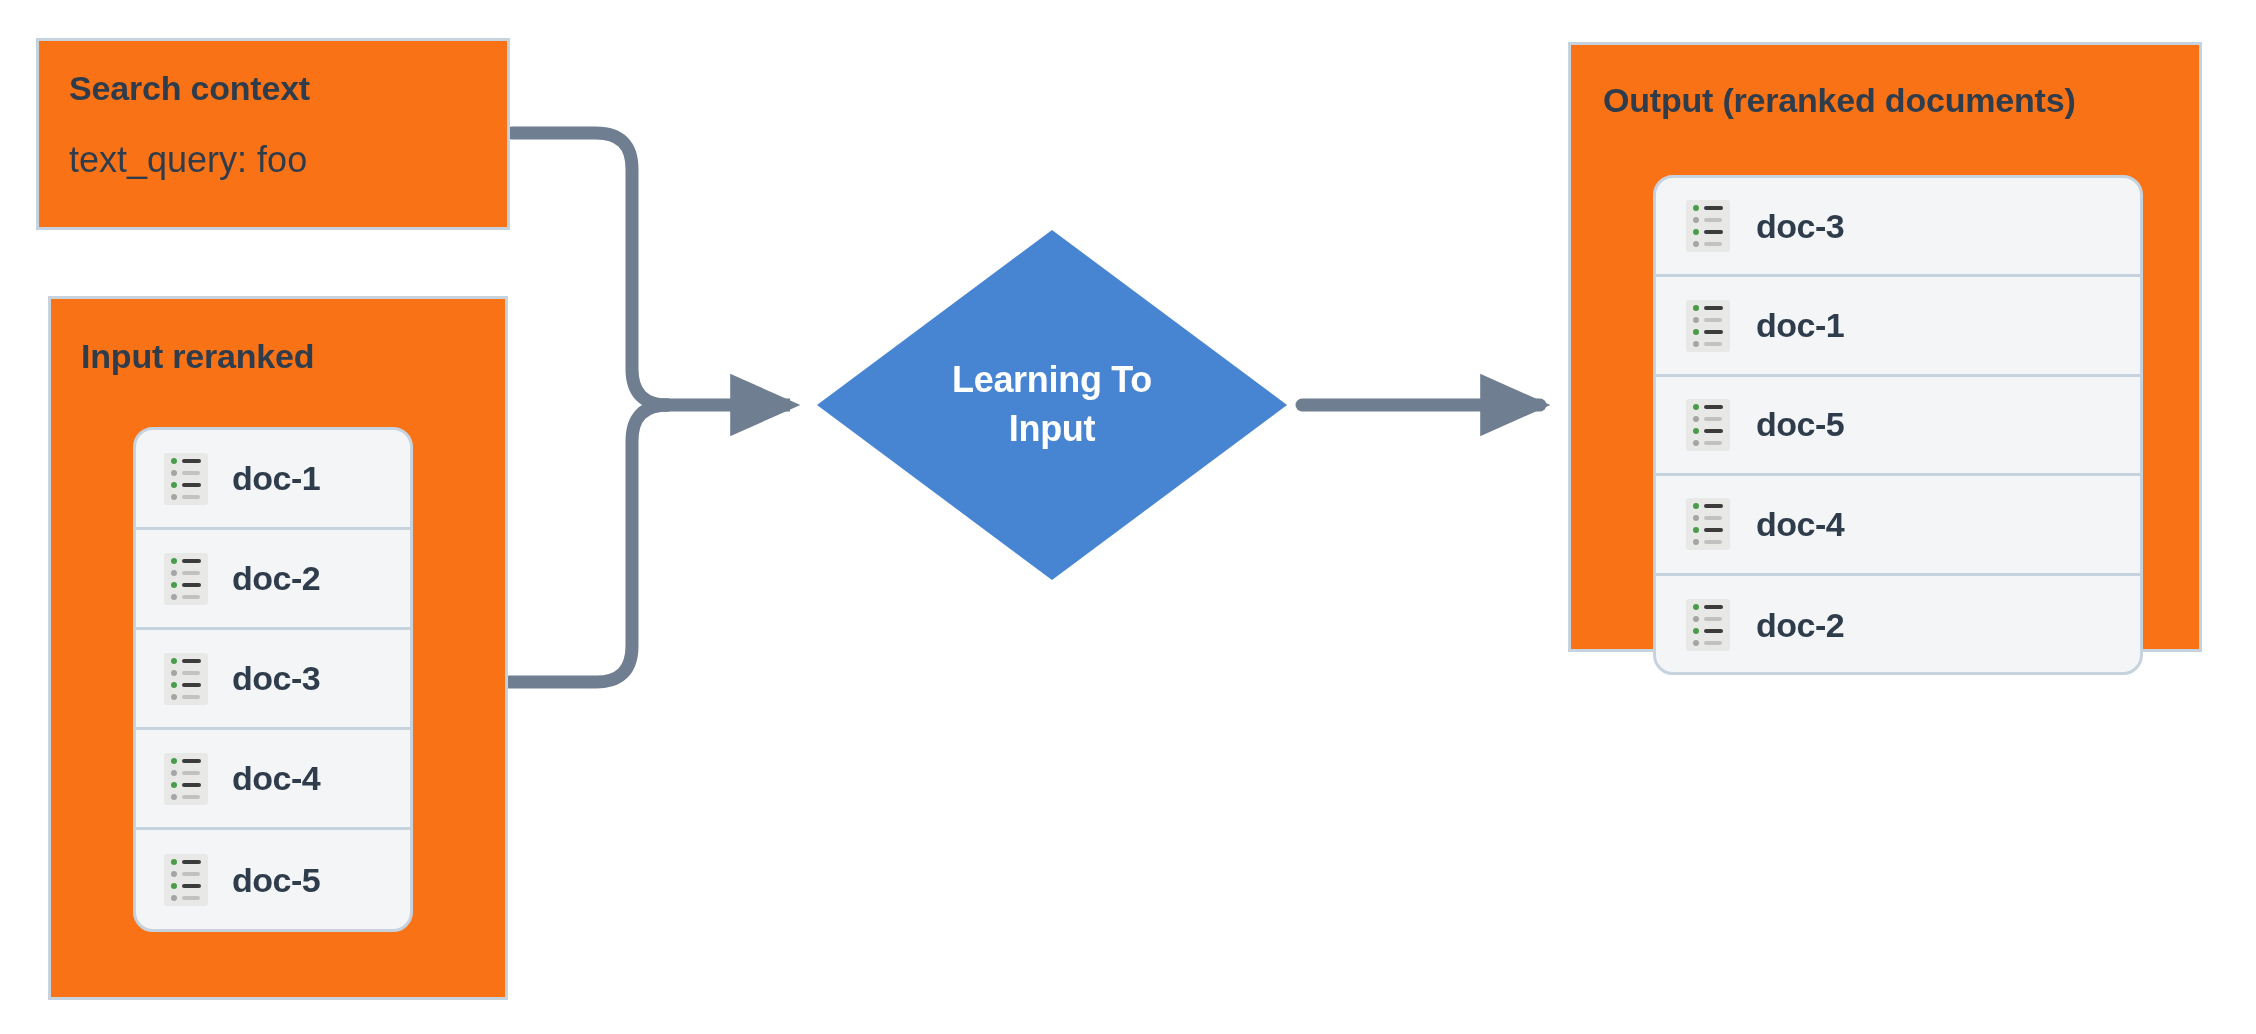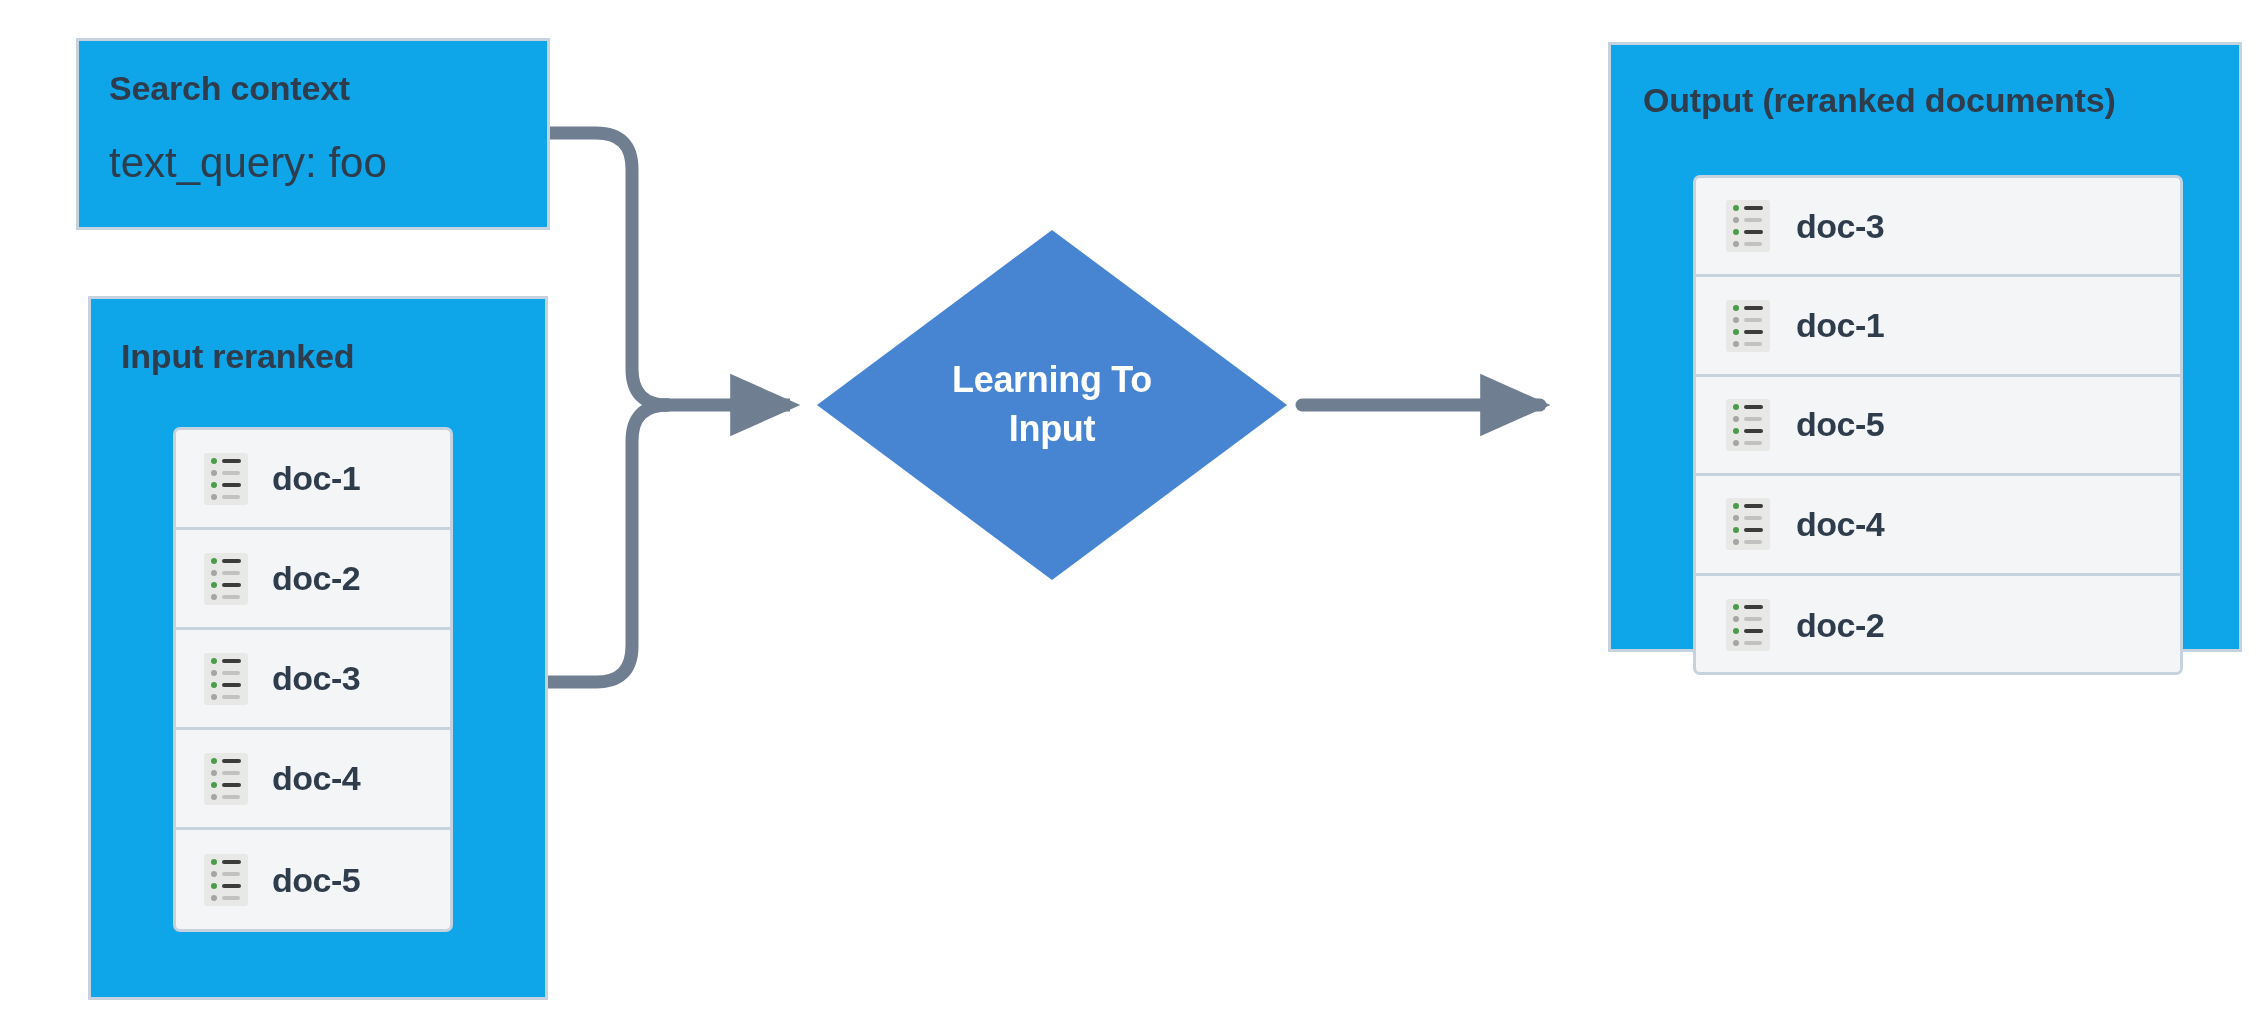--- a/index.html
+++ b/index.html
@@ -10,61 +10,60 @@
     width: 2256px; height: 1034px;
     font-family: "Liberation Sans", "DejaVu Sans", sans-serif;
     overflow: hidden;
     position: relative;
   }
   #stage { position: absolute; inset: 0; }
 
   
   .panel {
     position: absolute;
-    background: #0ea5e9;
+    background: #f97316;
     border: 3px solid #c6d2de;
     box-sizing: border-box;
-    margin-left: 40px;
   }
   .panel-title {
     color: #2e3c4b;
     font-weight: bold;
     letter-spacing: -0.2px;
     white-space: nowrap;
   }
   .panel-sub {
     color: #2e3c4b;
     font-weight: normal;
     white-space: nowrap;
   }
 
   
   #search-context {
     left: 36px; top: 38px; width: 474px; height: 192px;
   }
   #search-context .panel-title { position:absolute; left: 30px; top: 28px; font-size: 34px; }
-  #search-context .panel-sub   { position:absolute; left: 30px; top: 98px; font-size: 42px; }
+  #search-context .panel-sub   { position:absolute; left: 30px; top: 98px; font-size: 36px; }
 
   
   #input-documents {
     left: 48px; top: 296px; width: 460px; height: 704px;
   }
   #input-documents .panel-title { position:absolute; left: 30px; top: 38px; font-size: 34px; }
 
   
   #output-panel {
     left: 1568px; top: 42px; width: 634px; height: 610px;
   }
   #output-panel .panel-title { position:absolute; left: 32px; top: 36px; font-size: 34px; }
 
   
   .doc-group {
     position: absolute;
     border: 3px solid #c6d2de;
-    border-radius: 7px;
+    border-radius: 20px;
     box-sizing: border-box;
     background: #f3f5f7;
     overflow: hidden;
   }
   #input-doc-group  { left: 82px;  top: 128px; width: 280px; height: 505px; }
   #output-doc-group { left: 82px;  top: 130px; width: 490px; height: 500px; }
 
   .doc-row {
     display: flex;
     align-items: center;

